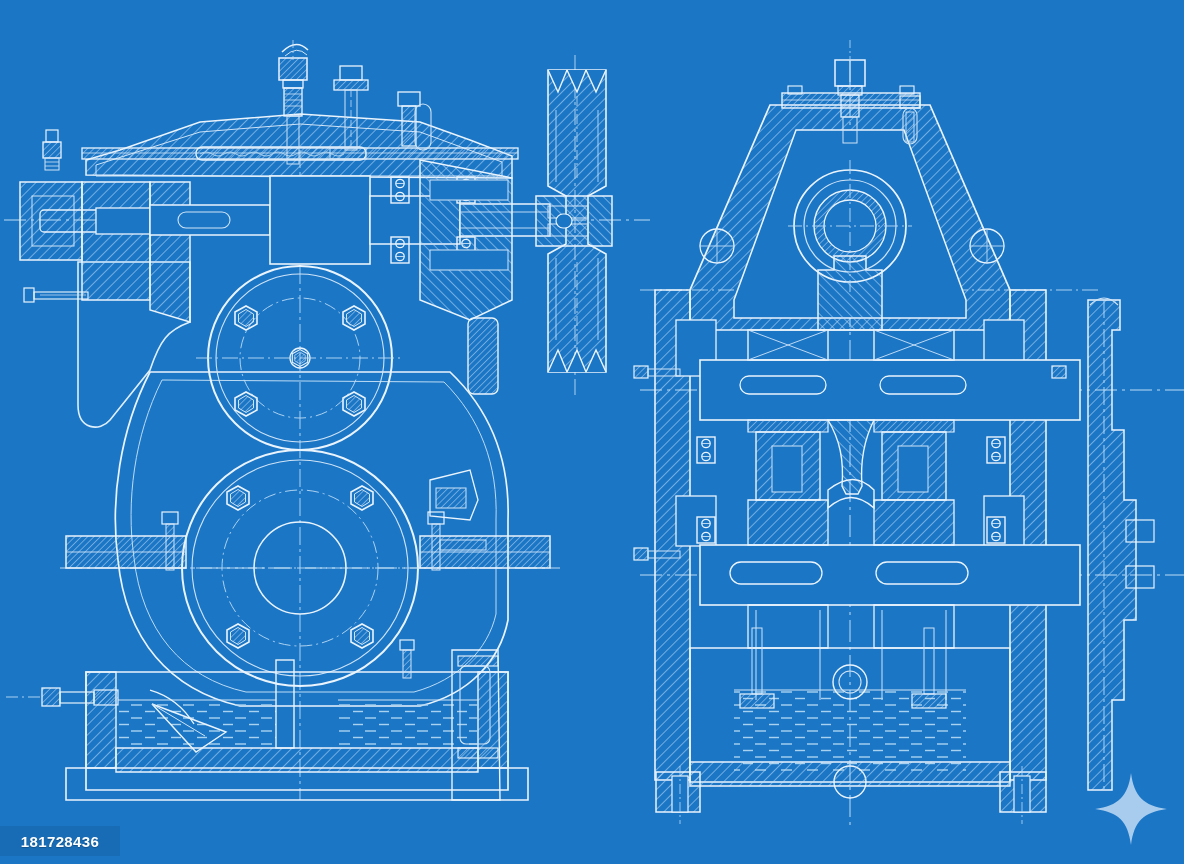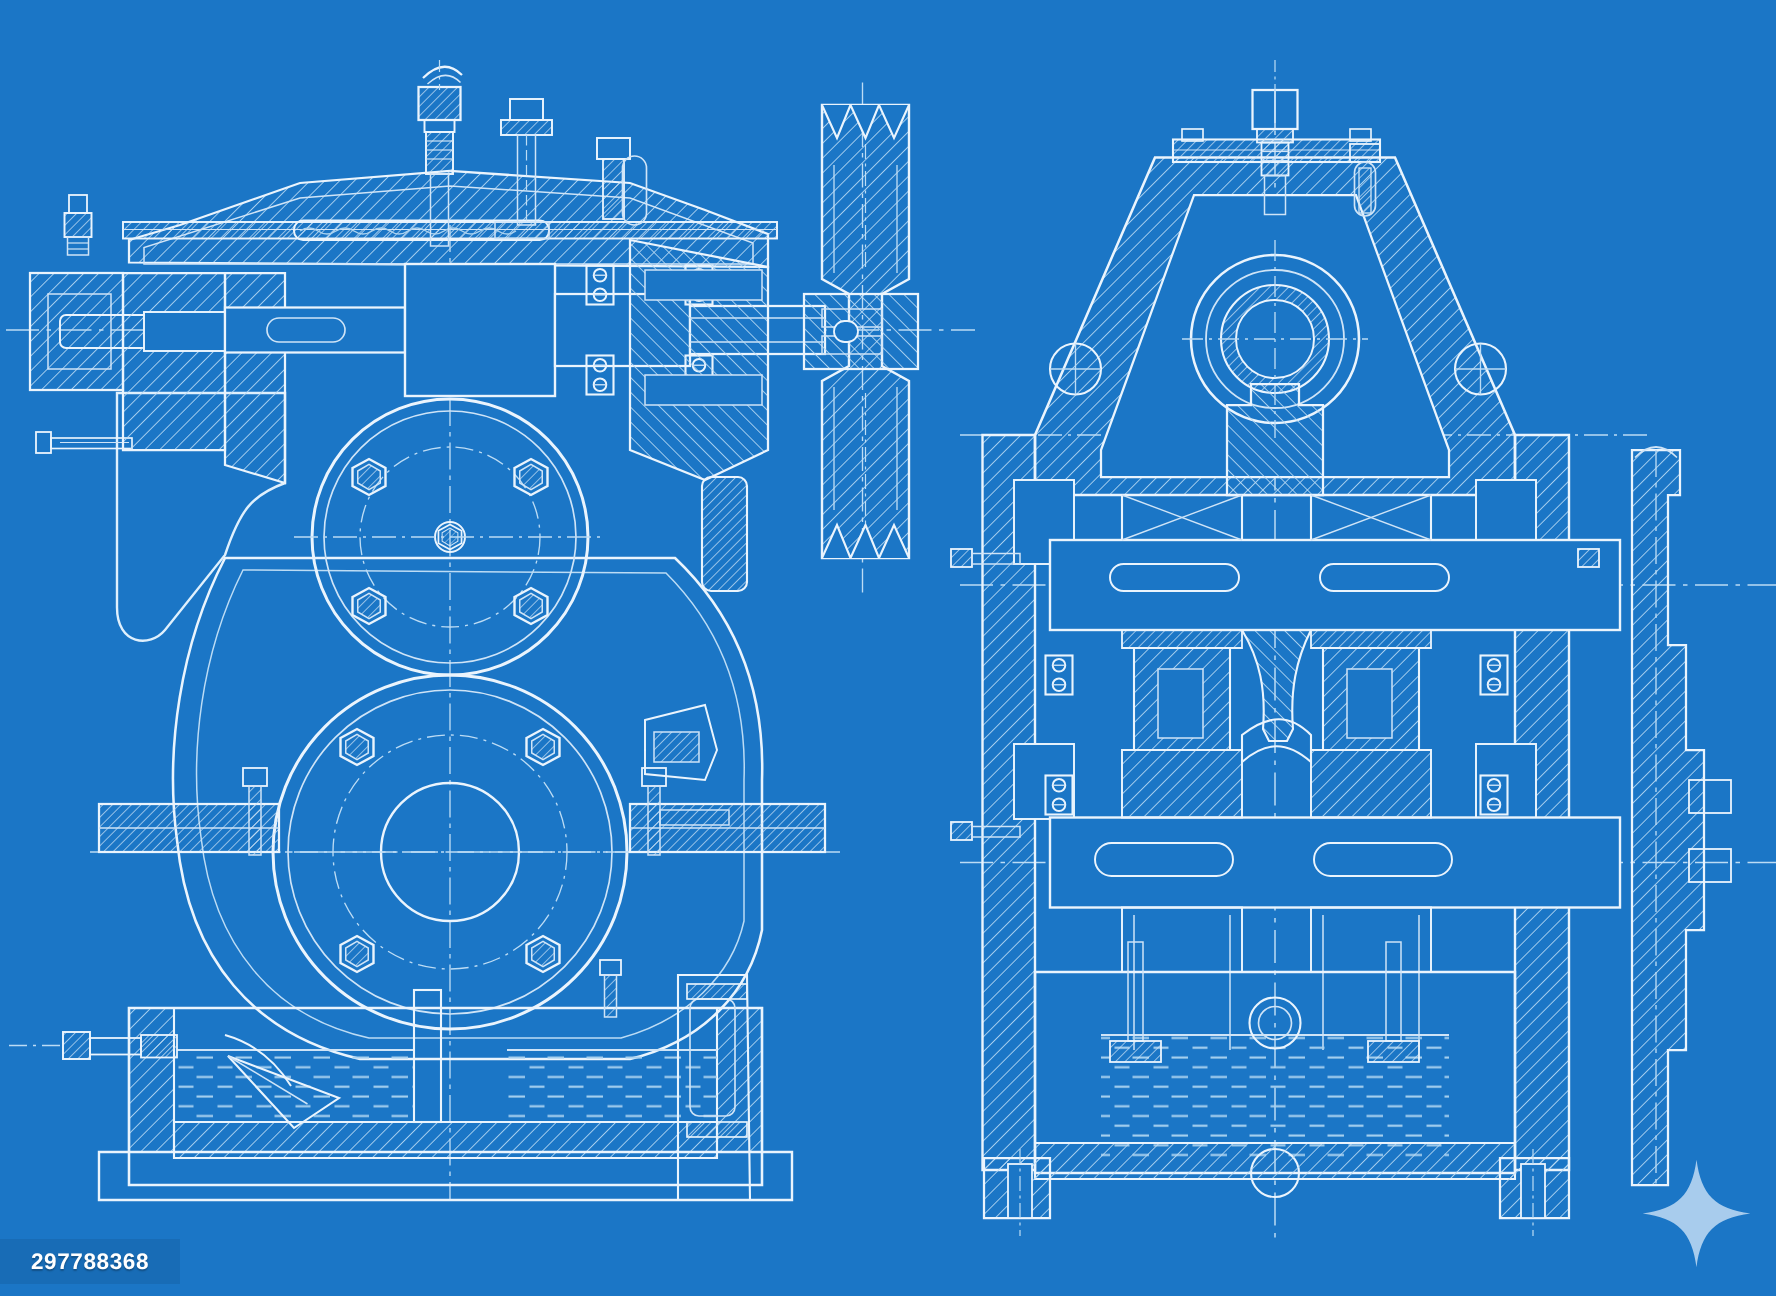--- a/index.html
+++ b/index.html
@@ -480,19 +480,19 @@
         <rect x="740" y="694" width="34" height="14" fill="url(#hatchFine)" stroke="#eaf4fd" stroke-width="1.2"></rect>
       </g>
       <g>
         <rect x="924" y="628" width="10" height="66" fill="none" stroke="#cfe4f7" stroke-width="1"></rect>
         <rect x="912" y="694" width="34" height="14" fill="url(#hatchFine)" stroke="#eaf4fd" stroke-width="1.2"></rect>
       </g>
     </g>
 
   </svg>
 
-  <div class="watermark">297788368</div>
+  <div class="watermark">181728436</div>
 
   <svg class="logo" viewBox="0 0 100 100">
     <path d="M50,4 C54,34 66,46 96,50 C66,54 54,66 50,96 C46,66 34,54 4,50 C34,46 46,34 50,4 Z" fill="#cfe4f7" opacity="0.92"></path>
   </svg>
 
 </div>
 
 </body></html>

